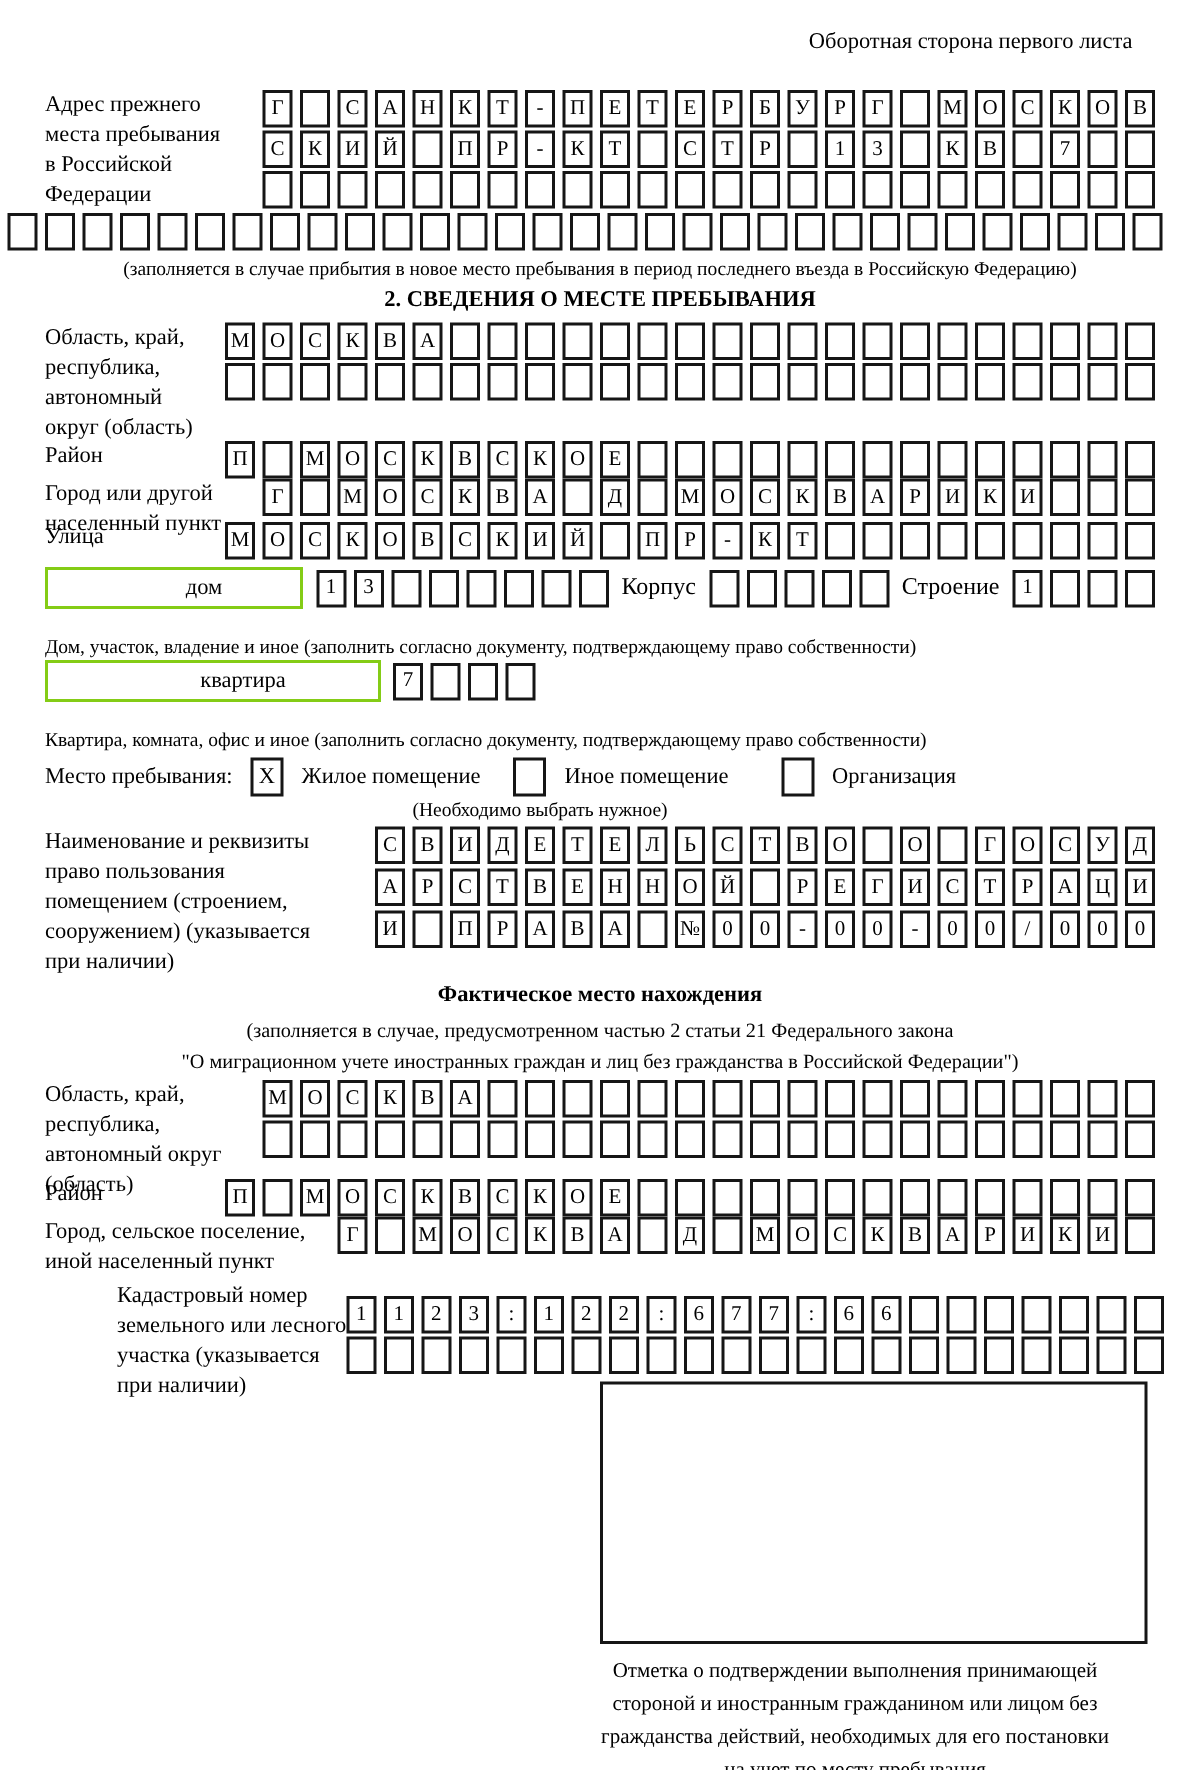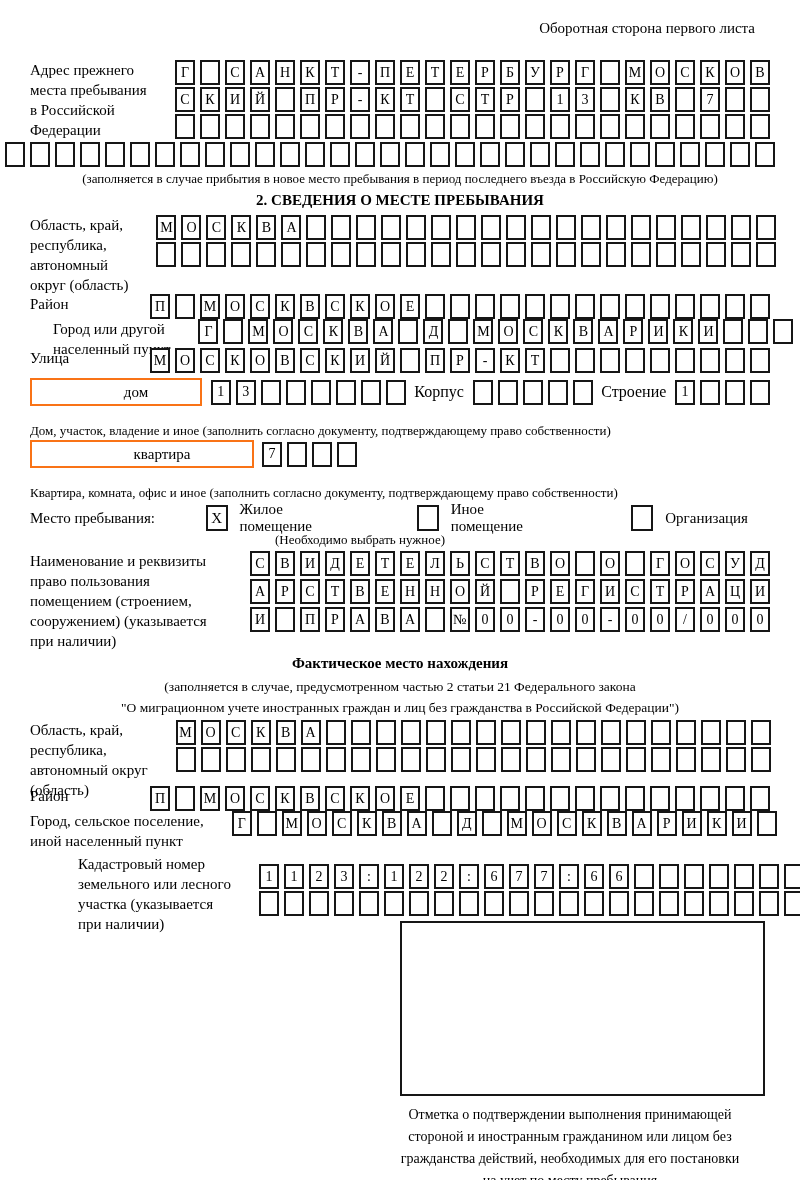--- a/index.html
+++ b/index.html
@@ -17,51 +17,51 @@
 
   
   .cellrow { display:flex; gap:5px; }
   .cell {
     flex:0 0 20px; width:20px; height:25px;
     border:2px solid #161616; background:#fff;
     display:flex; align-items:center; justify-content:center;
     font-size:14px; line-height:1;
   }
 
-  .field { display:flex;gap:28px; }
+  .field { display:flex; }
   .field .label { flex:1 1 auto; font-size:15px; }
   .label p, .label-line { line-height:20px; white-space:nowrap; }
   .rows { margin-left:auto; display:flex; flex-direction:column; gap:2px; align-items:flex-end; }
   .rows.pad-top { padding-top:10px; }
 
   .addr-block { margin-top:20px; }
   .overflow-row { margin-top:2px; margin-left:-25px; }
   .note { font-size:13px; line-height:18px; text-align:center; margin-top:3px; }
   .h-sect { font-size:15px; font-weight:bold; text-align:center; margin-top:4px; height:20px; }
 
   .f-region { margin-top:3px; }
   .f-district { margin-top:-1px; }
-  .f-city { margin-top:0;margin-left:23px; }
+  .f-city { margin-top:0; }
   .f-street { margin-top:-11px; }
   .f-region2 { margin-top:3px; }
   .f-district2 { margin-top:-14px; }
   .f-city2 { margin-top:0; }
   .f-cadastral { margin-top:3px;margin-left:48px; }
 
   .house-row { margin-top:5px; display:flex; justify-content:space-between; align-items:center; height:28px; }
   .bigbox {
-    width:172px; height:28px; border:2px solid #f97316;
+    width:172px; height:28px; border:2px solid #84cc16;
     display:flex; align-items:center; justify-content:center; font-size:15px;padding-left:40px;
   }
   .inline-label { font-size:16px; white-space:nowrap; }
   .caption { font-size:13px; line-height:18px; margin-top:16px; }
   .apt-row { margin-top:0; display:flex; align-items:center; height:28px; gap:8px; }
   .apt-row .bigbox { width:224px; }
 
-  .stay-row { margin-top:3px; display:flex; align-items:center; height:26px; font-size:15px;gap:39px; }
+  .stay-row { margin-top:3px; display:flex; align-items:center; height:26px; font-size:15px; }
   .stay-row .stay-label { margin-right:12px; white-space:nowrap; }
   .option { display:flex; align-items:center; gap:12px; margin-right:22px; }
   .option.last { margin-left:13px; }
   .checkbox {
     width:22px; height:26px; border:2px solid #161616;
     display:flex; align-items:center; justify-content:center; font-size:15px;
   }
   .choose-note { width:660px; text-align:center; font-size:13px; line-height:18px; margin-top:0; }
 
   .f-document { margin-top:2px; }

